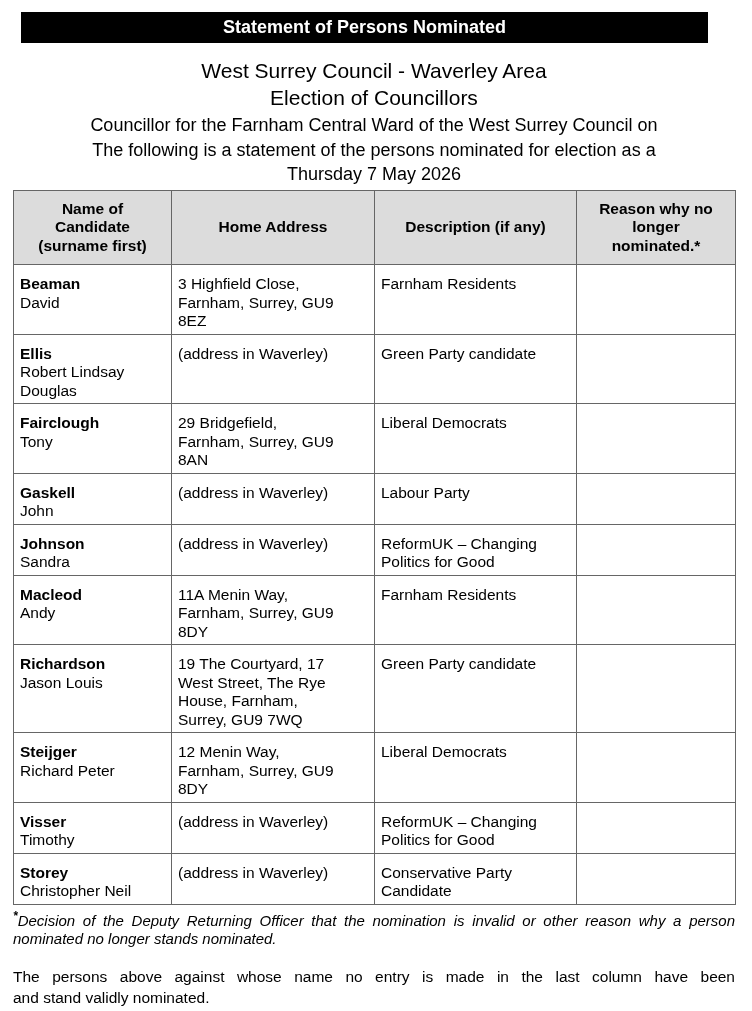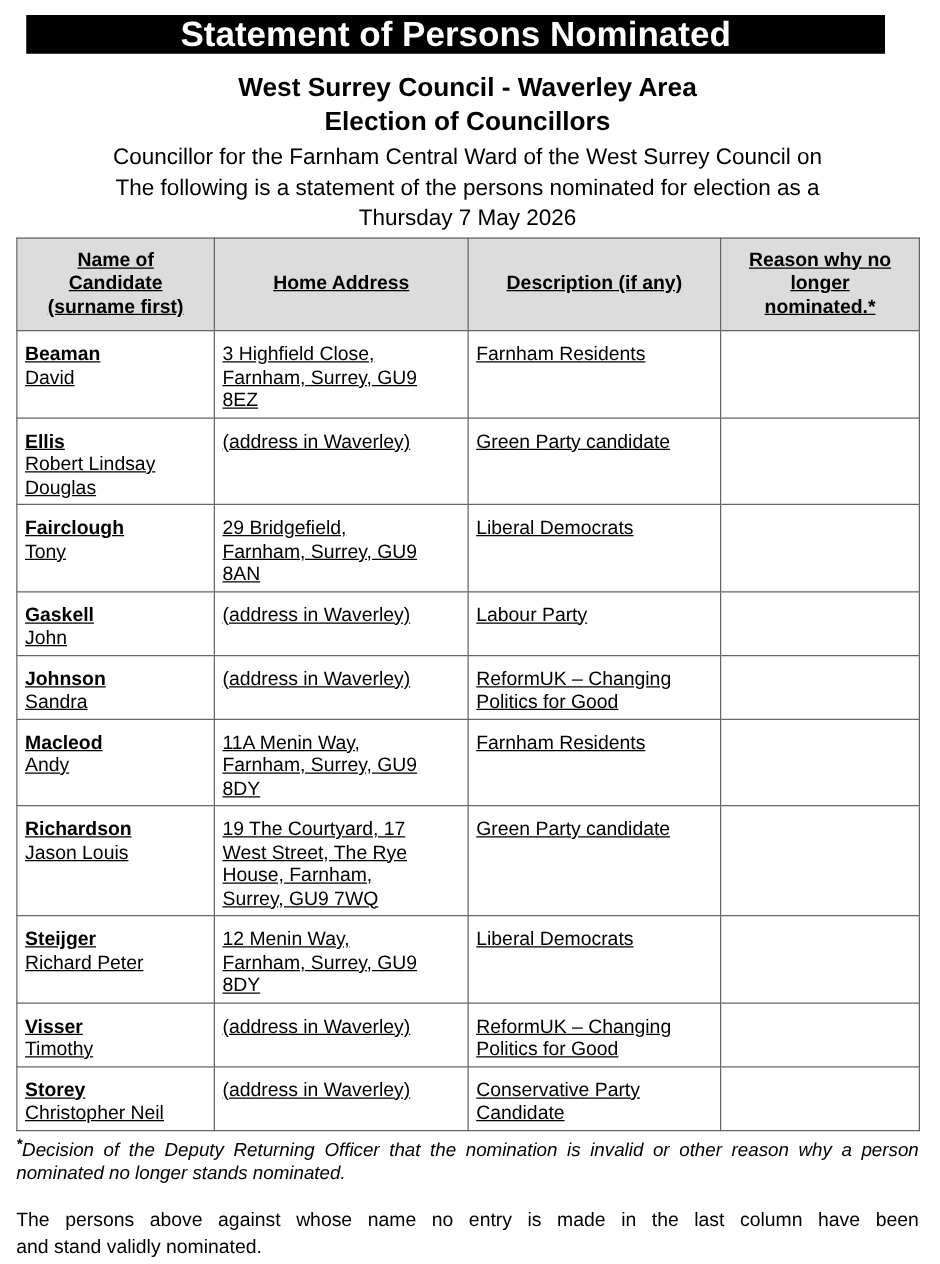--- a/index.html
+++ b/index.html
@@ -11,28 +11,28 @@
   }
   *{box-sizing:border-box;margin:0;padding:0;}
   html,body{width:752px;height:1011px;background:#ffffff;overflow:hidden;}
   body{font-family:"Liberation Sans","DejaVu Sans",sans-serif;color:var(--text);}
   .page{width:752px;height:1011px;padding:12px 15px 0 13px;}
   .content{width:722px;}
 
   .banner{
     margin-left:8px;width:687px;height:31px;line-height:31px;
     background:var(--banner-bg);color:var(--banner-text);
-    text-align:center;font-size:28px;font-weight:bold;
+    text-align:center;font-size:18px;font-weight:bold;
   }
 
-  .heading{margin-top:14px;text-align:center;font-weight:bold;font-size:21px;line-height:27px;}
+  .heading{margin-top:14px;text-align:center;font-weight:normal;font-size:21px;line-height:27px;}
   .intro{margin-top:2px;text-align:center;font-size:18px;line-height:24.5px;}
 
   table.nominations{
-    margin-top:3px;width:722px;border-collapse:collapse;table-layout:fixed;text-decoration:underline;
+    margin-top:3px;width:722px;border-collapse:collapse;table-layout:fixed;
   }
   table.nominations th, table.nominations td{
     border:1px solid var(--border);vertical-align:top;
     font-size:15.5px;line-height:18.5px;
   }
   table.nominations th{
     background:var(--header-bg);font-weight:bold;text-align:center;
     vertical-align:middle;padding:9px 4px;white-space:pre-line;
   }
   table.nominations td{padding:10px 5px 3px 6px;white-space:pre-line;}

